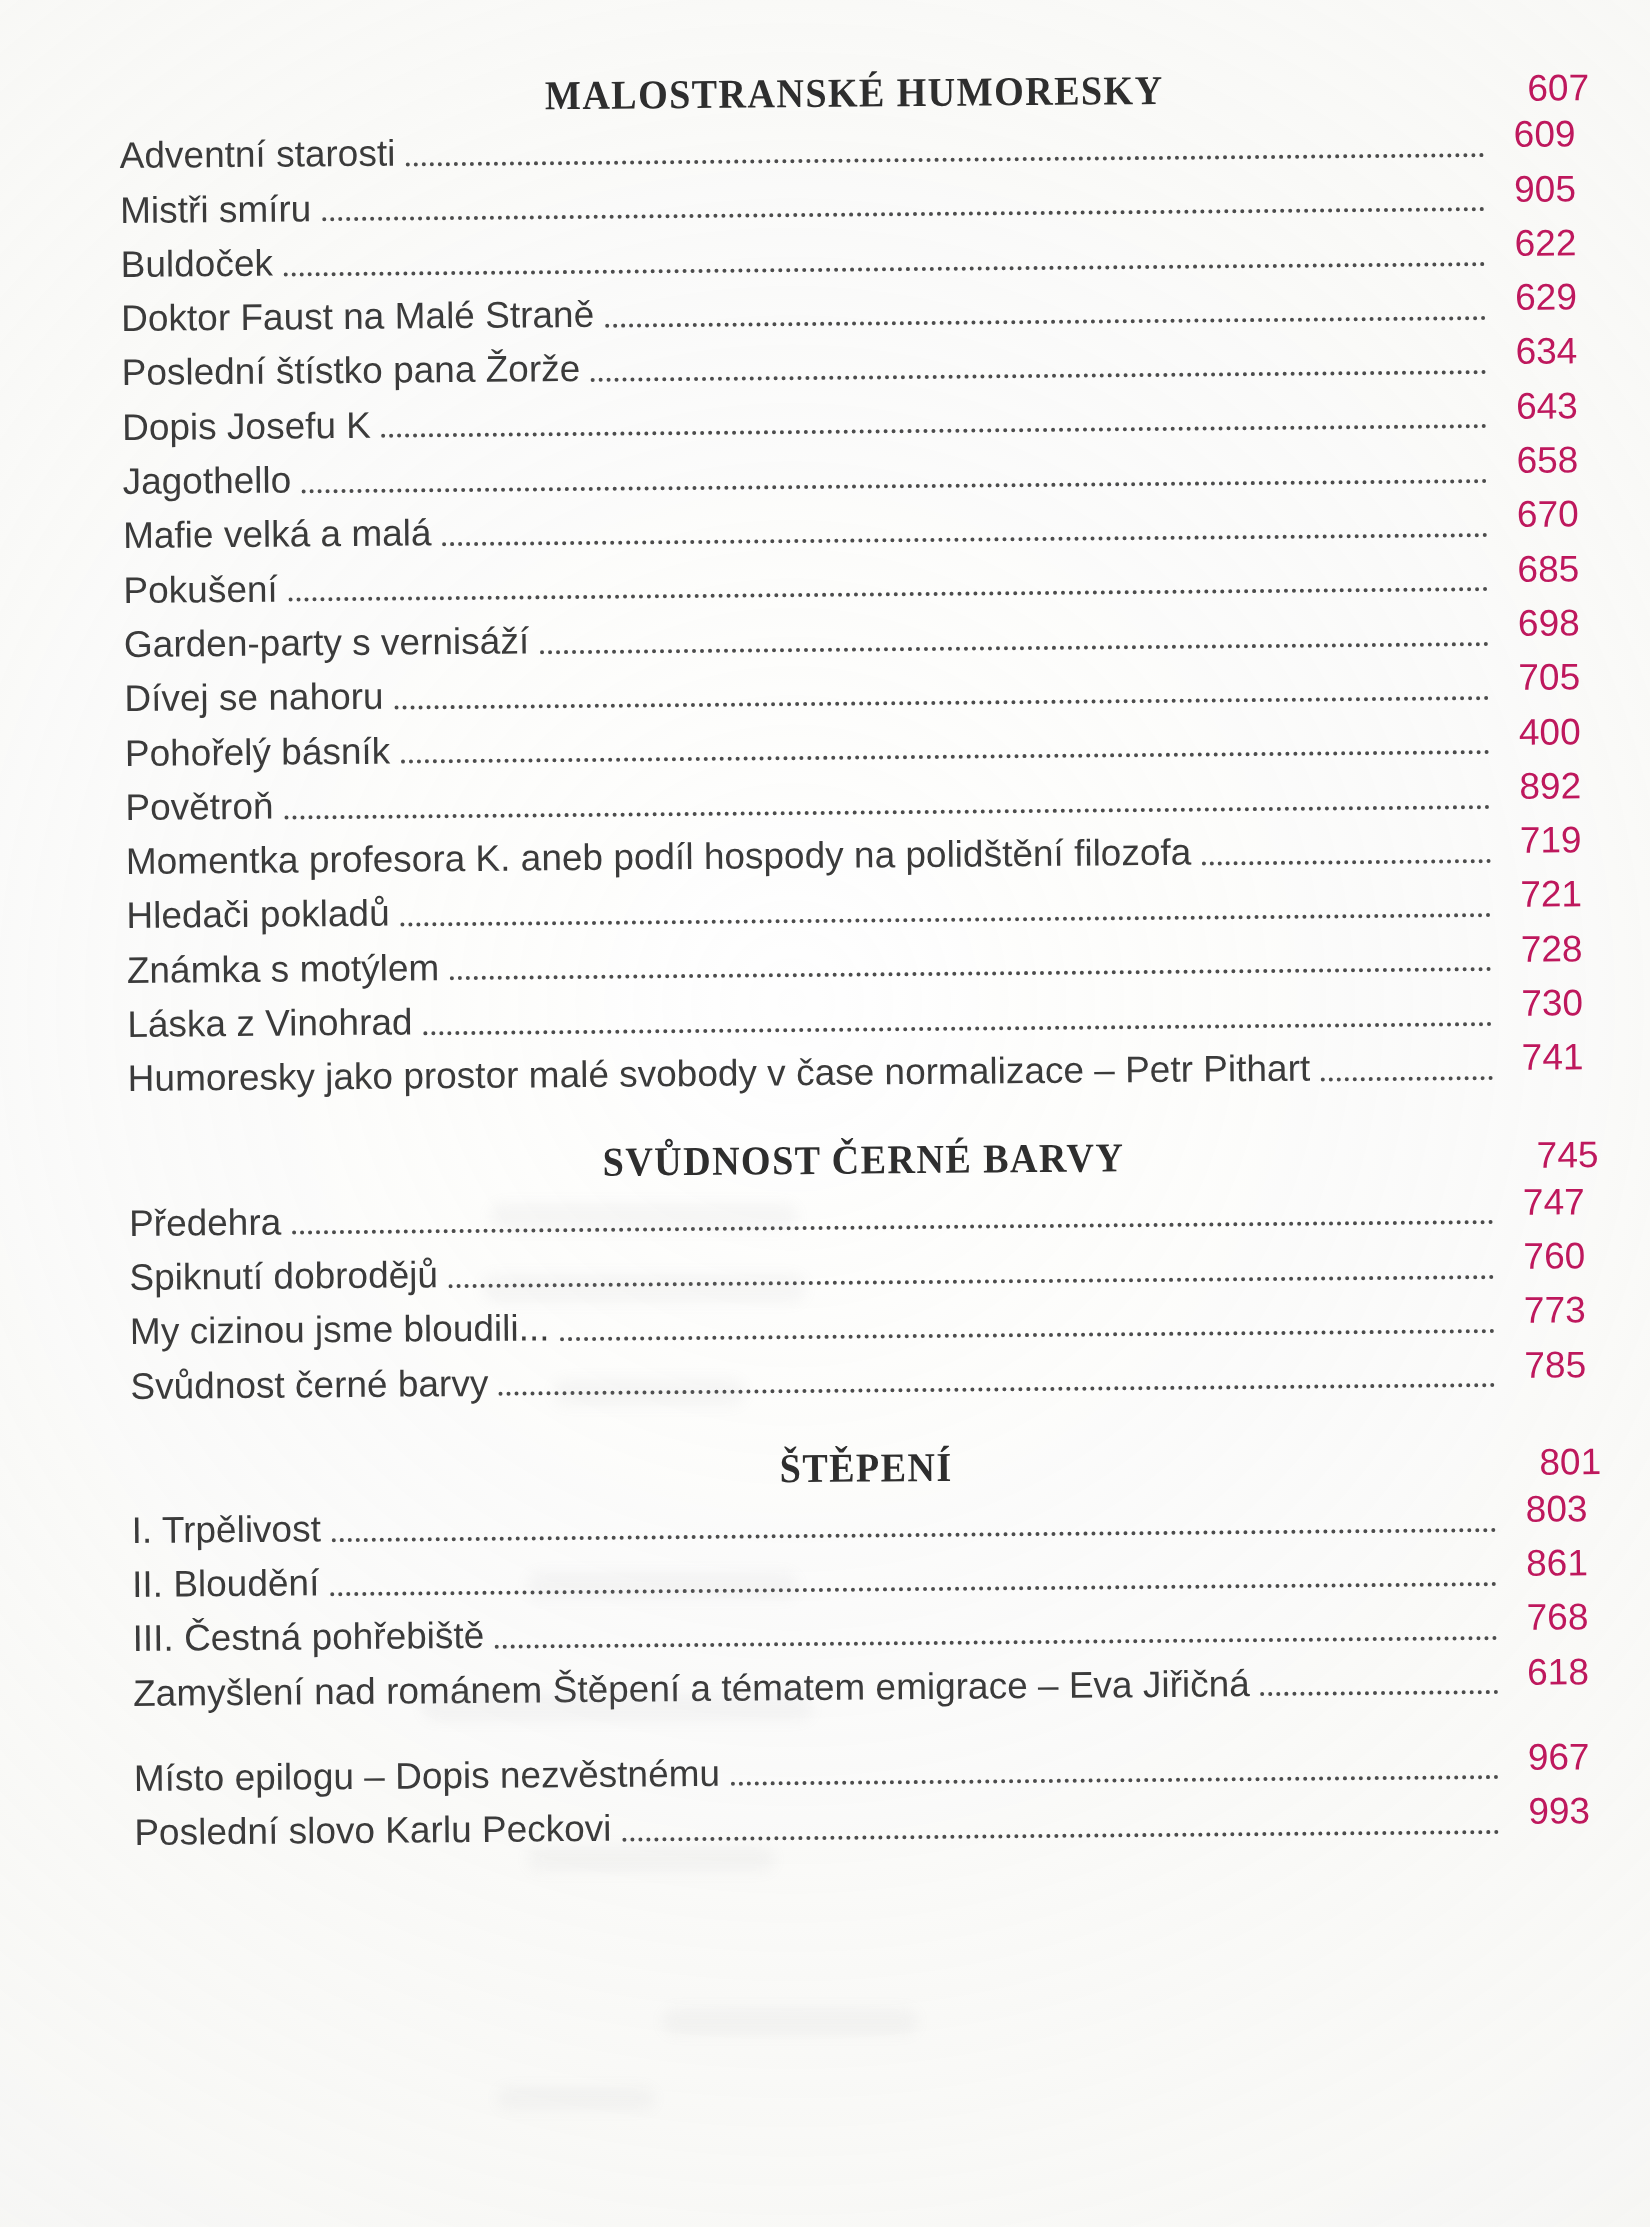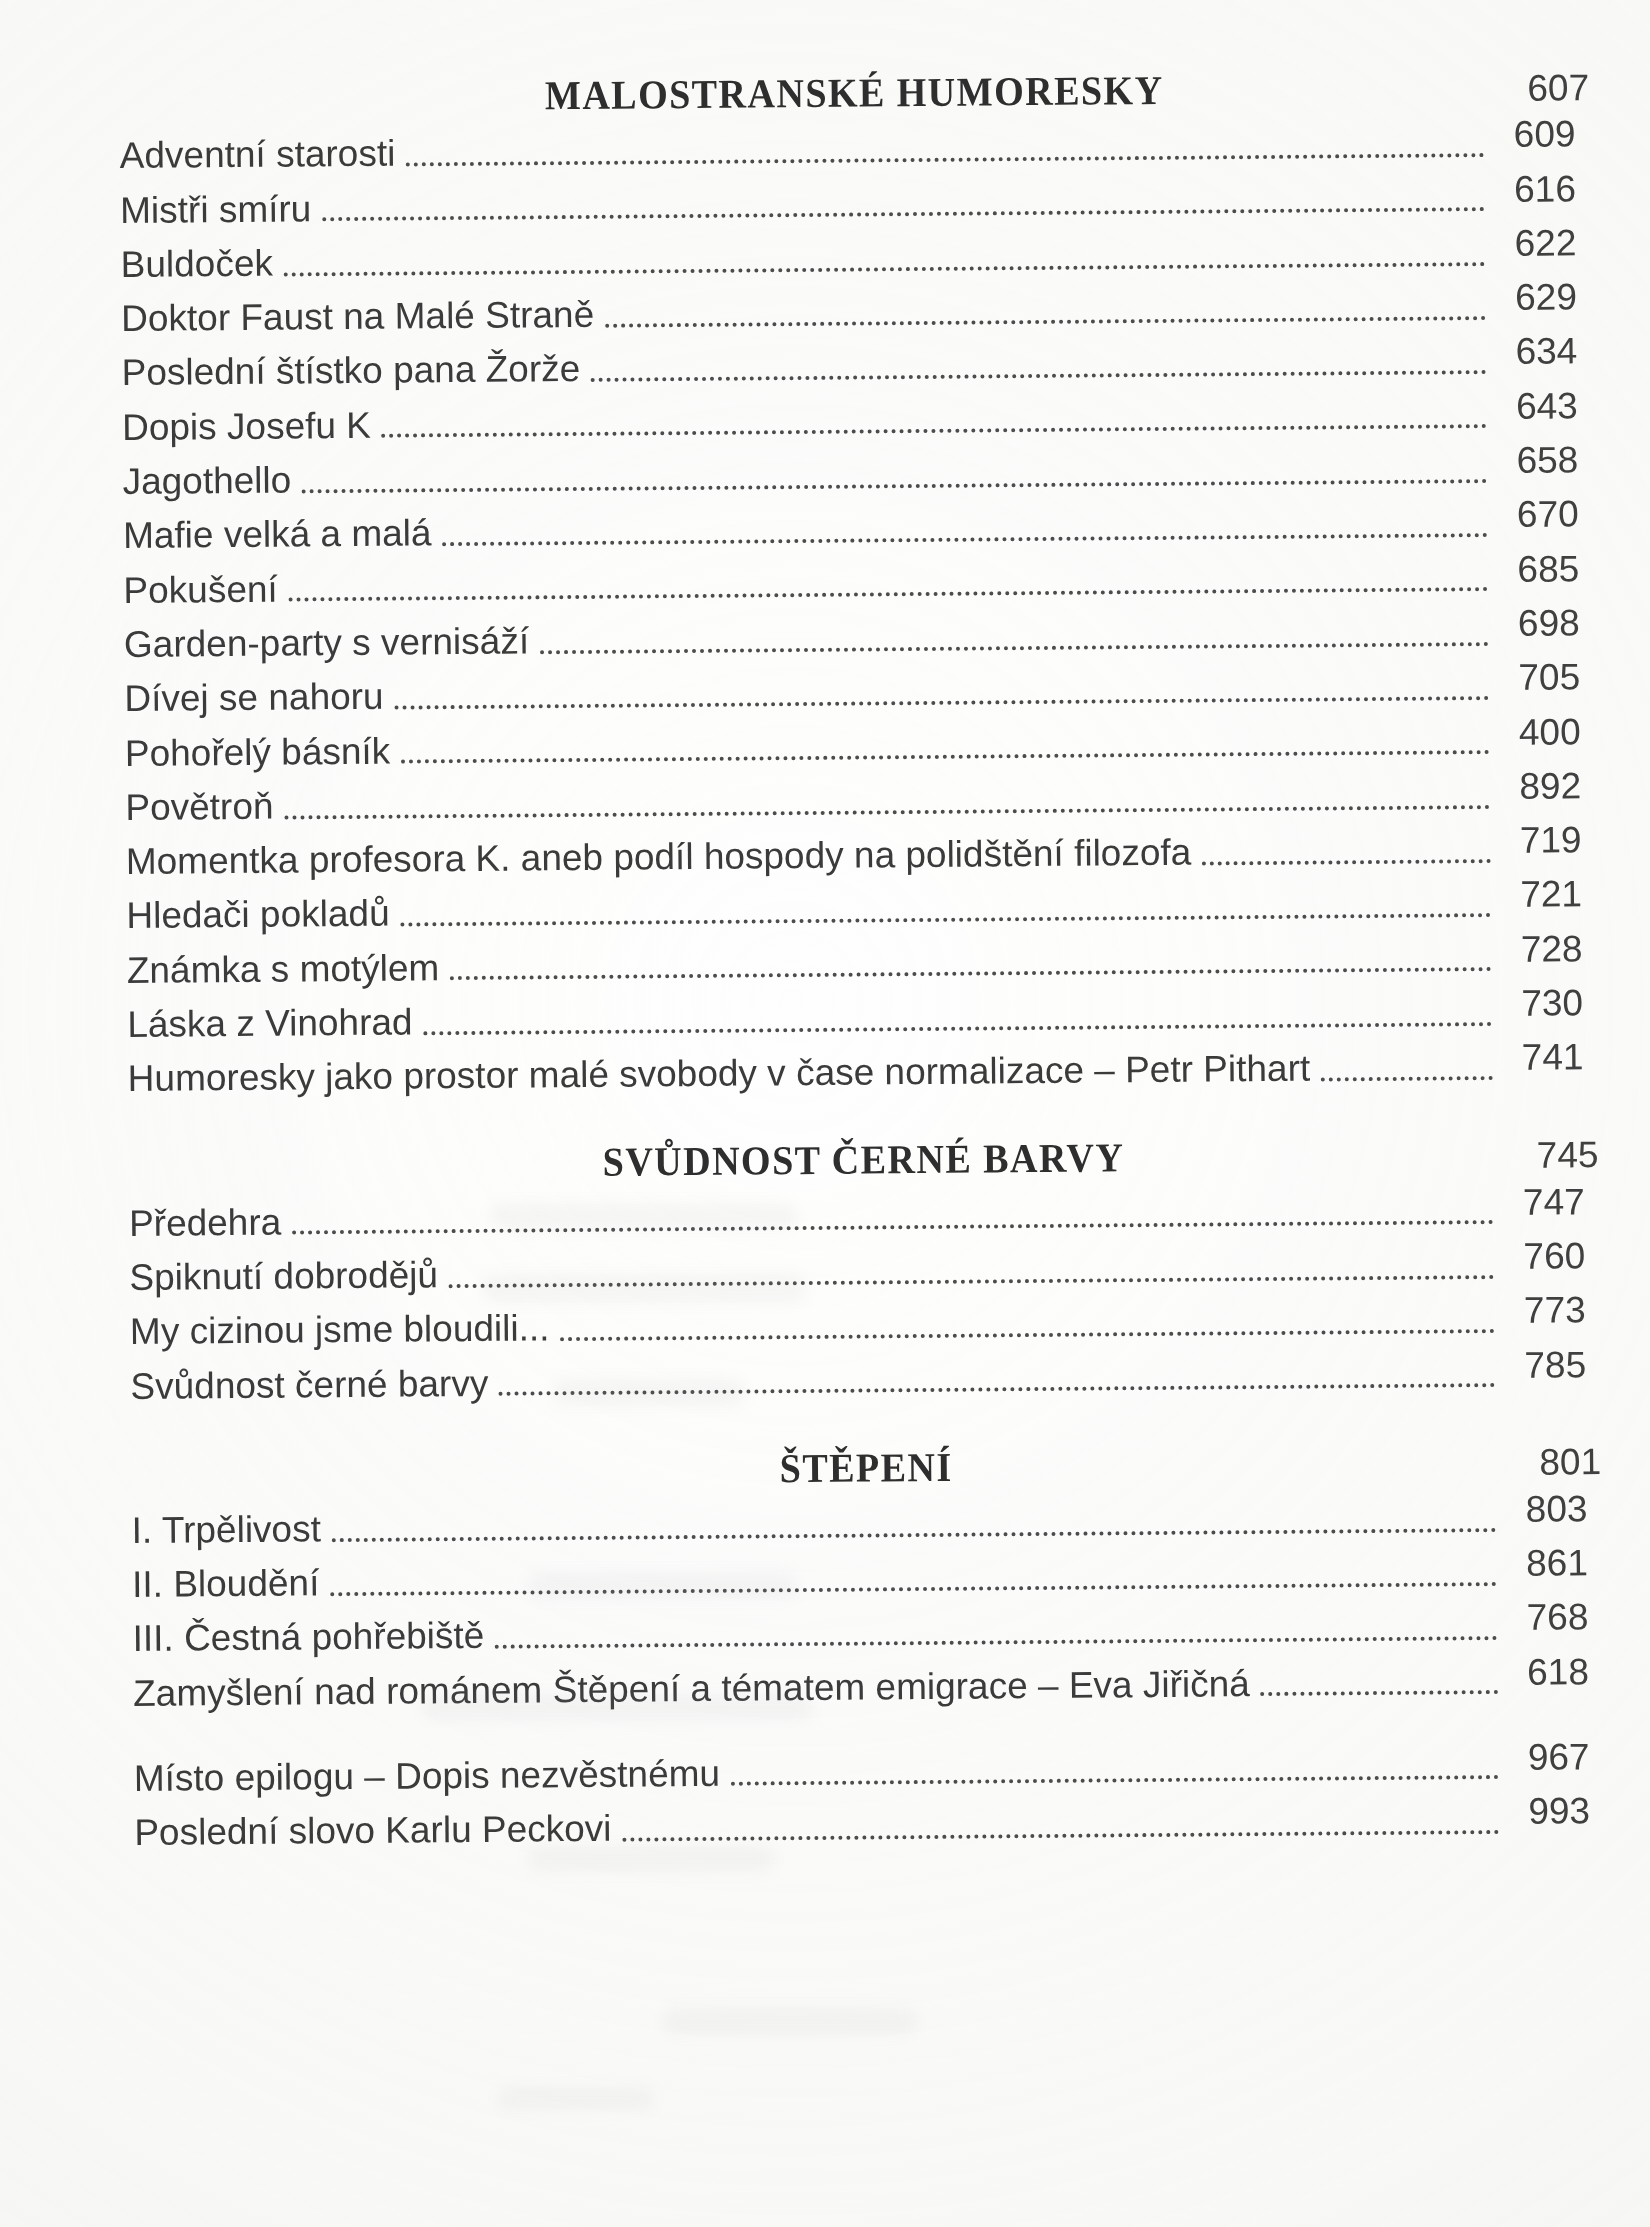--- a/index.html
+++ b/index.html
@@ -53,21 +53,21 @@
     letter-spacing: 1.5px;
     color: #2e2e2e;
     transform: scaleX(0.93);
     transform-origin: center;
     white-space: nowrap;
   }
 
   .num {
     font-family: "Liberation Sans", "DejaVu Sans", sans-serif;
     font-size: 37px;
-    color: #404040;
+    color: #be185d;
   }
 
   .section-page {
     position: absolute;
     right: 0;
     bottom: 4.5px;
     line-height: 1;
   }
 
   .entry {
@@ -133,21 +133,21 @@
     </div>
     <div class="entries">
           <div class="entry">
     <span class="entry-label">Adventní starosti</span>
     <span class="leader"></span>
     <span class="entry-page num">609</span>
   </div>
           <div class="entry">
     <span class="entry-label">Mistři smíru</span>
     <span class="leader"></span>
-    <span class="entry-page num">616</span>
+    <span class="entry-page num">905</span>
   </div>
           <div class="entry">
     <span class="entry-label">Buldoček</span>
     <span class="leader"></span>
     <span class="entry-page num">622</span>
   </div>
           <div class="entry">
     <span class="entry-label">Doktor Faust na Malé Straně</span>
     <span class="leader"></span>
     <span class="entry-page num">629</span>

